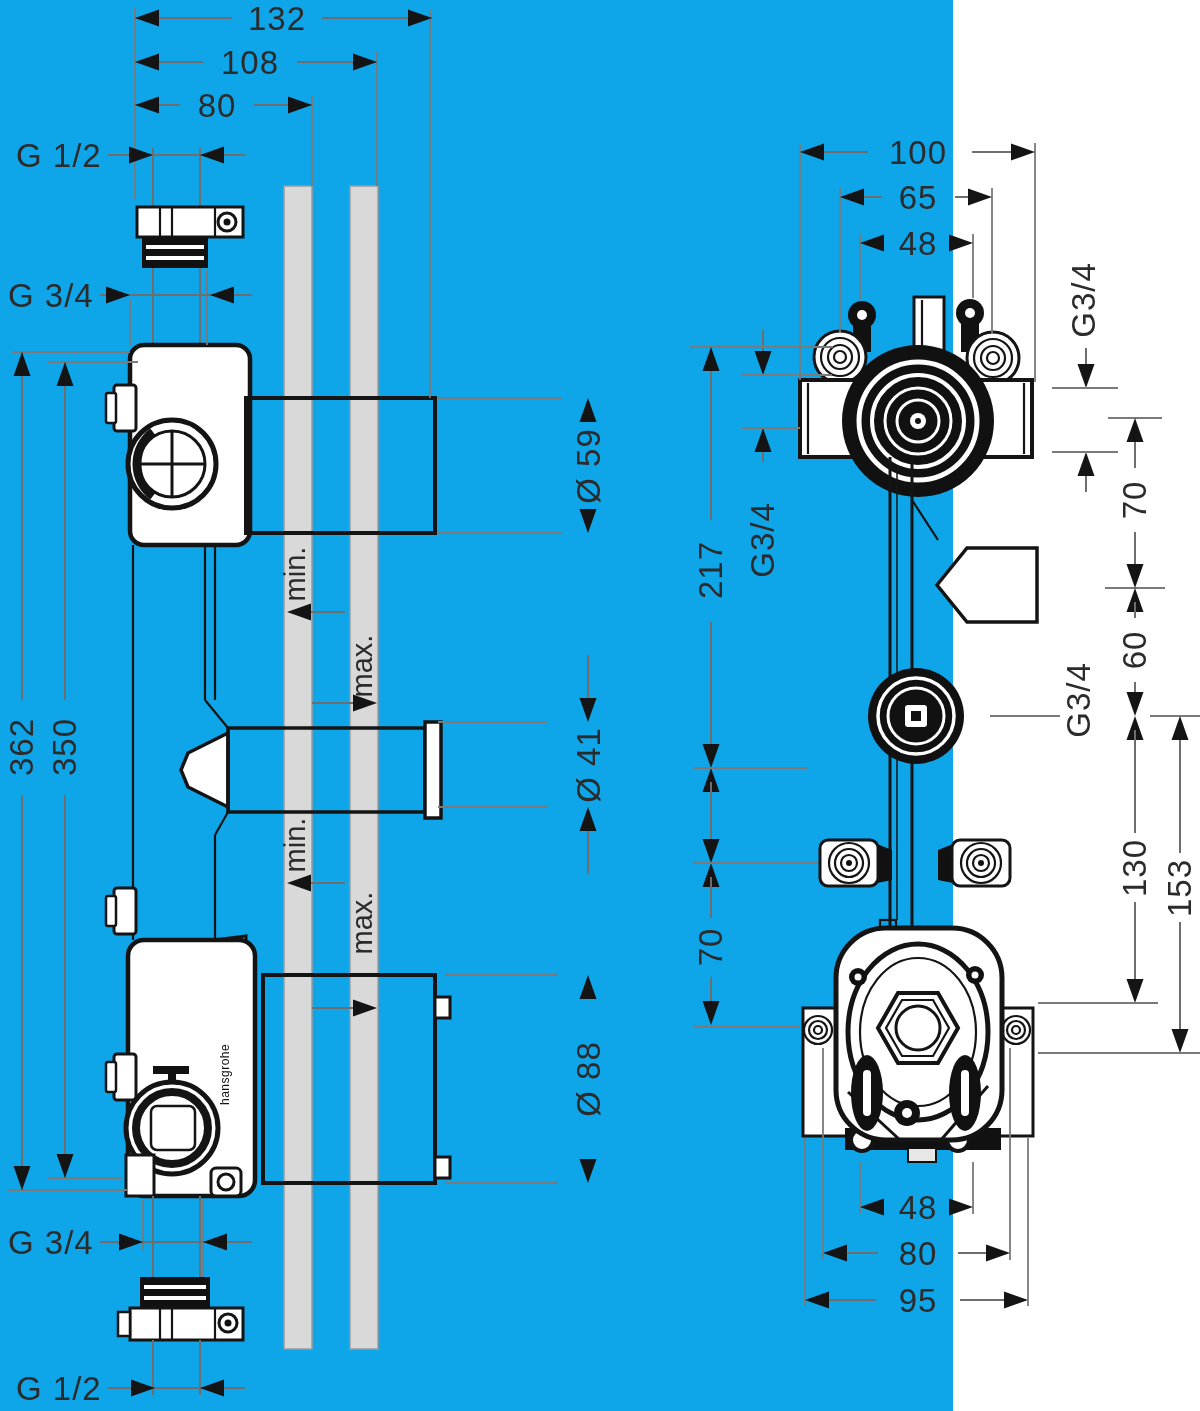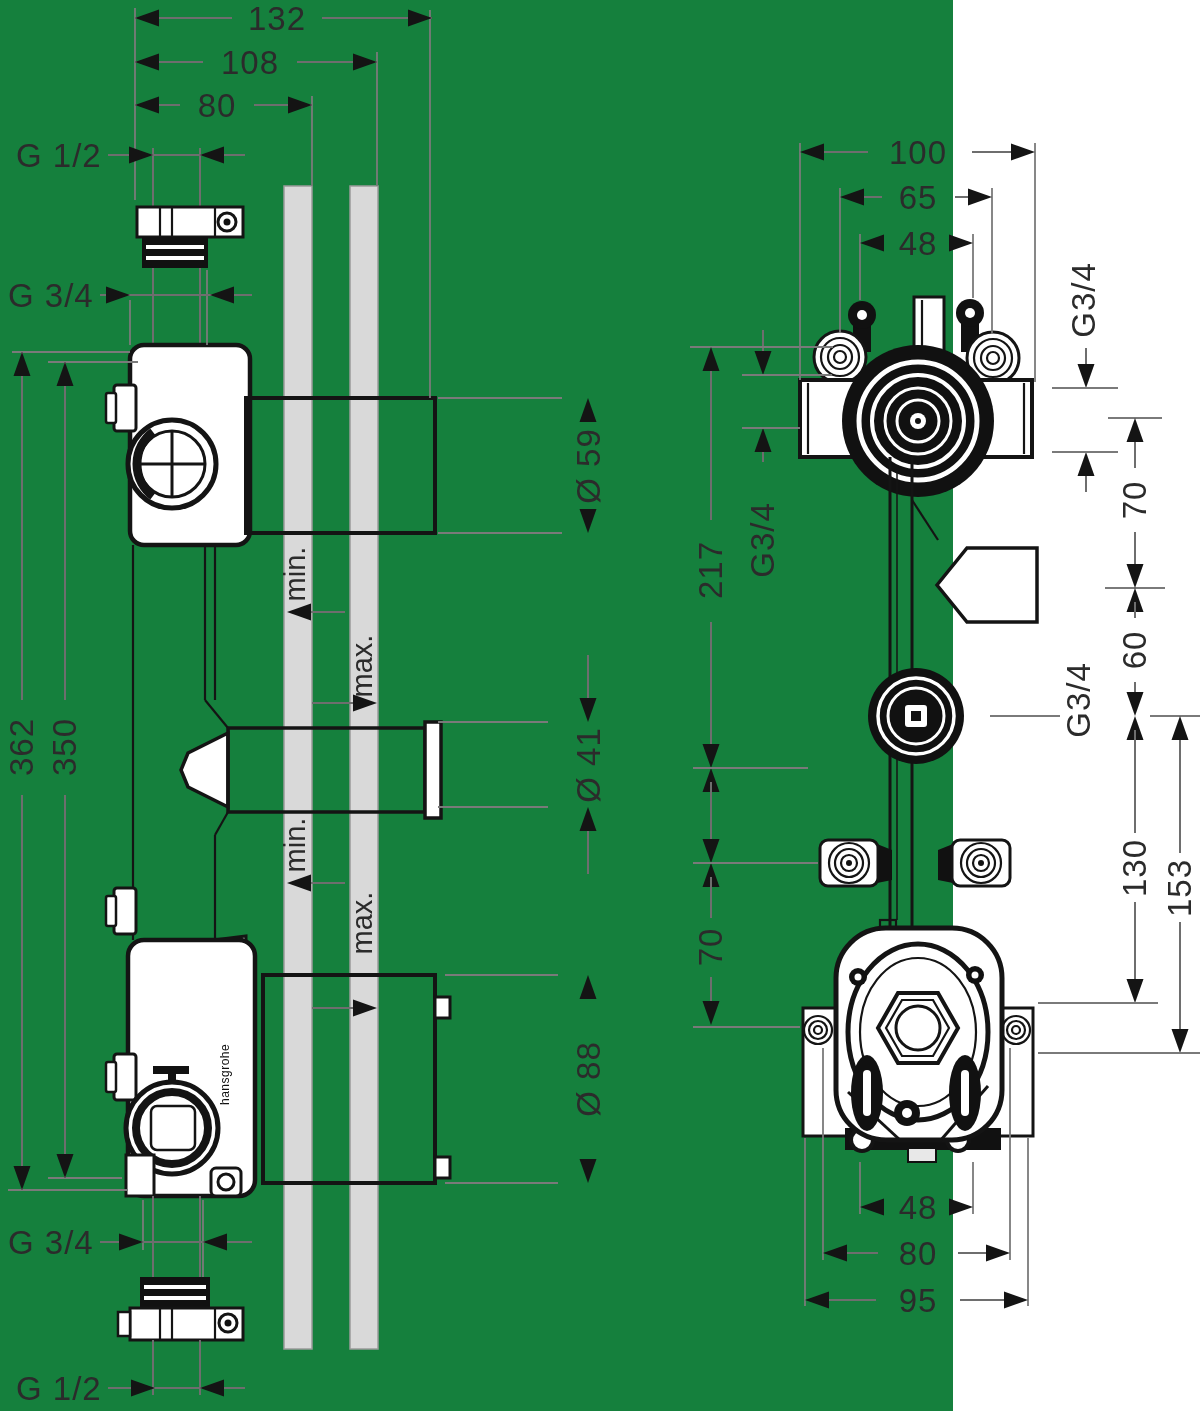--- a/index.html
+++ b/index.html
@@ -1,16 +1,16 @@
 <!DOCTYPE html>
 <html><head>
 <meta charset="utf-8">
 <style>
   html,body{margin:0;padding:0;background:#ffffff;}
-  .stage{width:953px;height:1411px;position:relative;background:#15803d;}
+  .stage{width:953px;height:1411px;position:relative;background:#0ea5e9;}
   svg{display:block;}
   text{font-family:"Liberation Sans","DejaVu Sans",sans-serif;fill:#2b2b2b;}
   .dimtxt{font-size:33px;letter-spacing:1px;}
   .mmtxt{font-size:29px;}
   .logotxt{font-size:12px;letter-spacing:.5px;fill:#111;}
   .ln{stroke:#6e6e6e;stroke-width:2;fill:none;}
   .lnt{stroke:#7a7a7a;stroke-width:1.8;fill:none;}
   .arr{fill:#141414;stroke:none;}
   .out{stroke:#141414;fill:none;}
   .outw{stroke:#141414;fill:#ffffff;}

